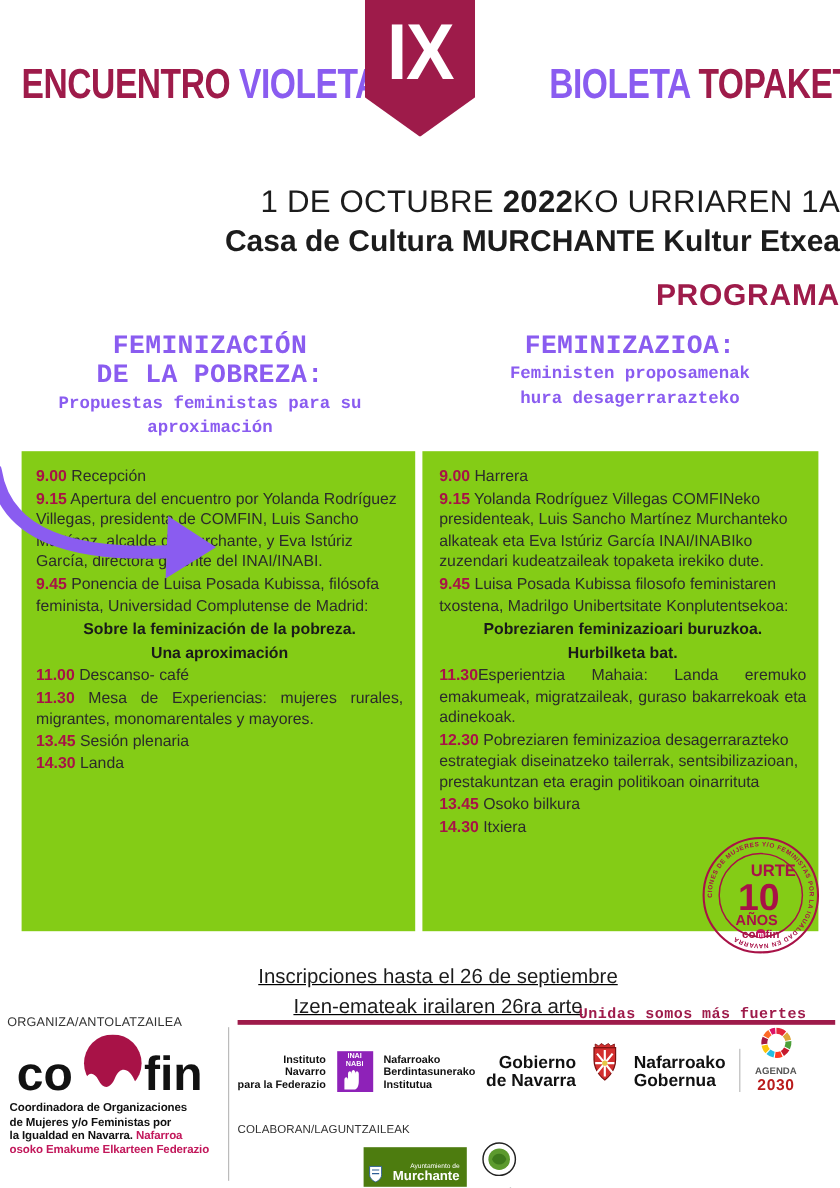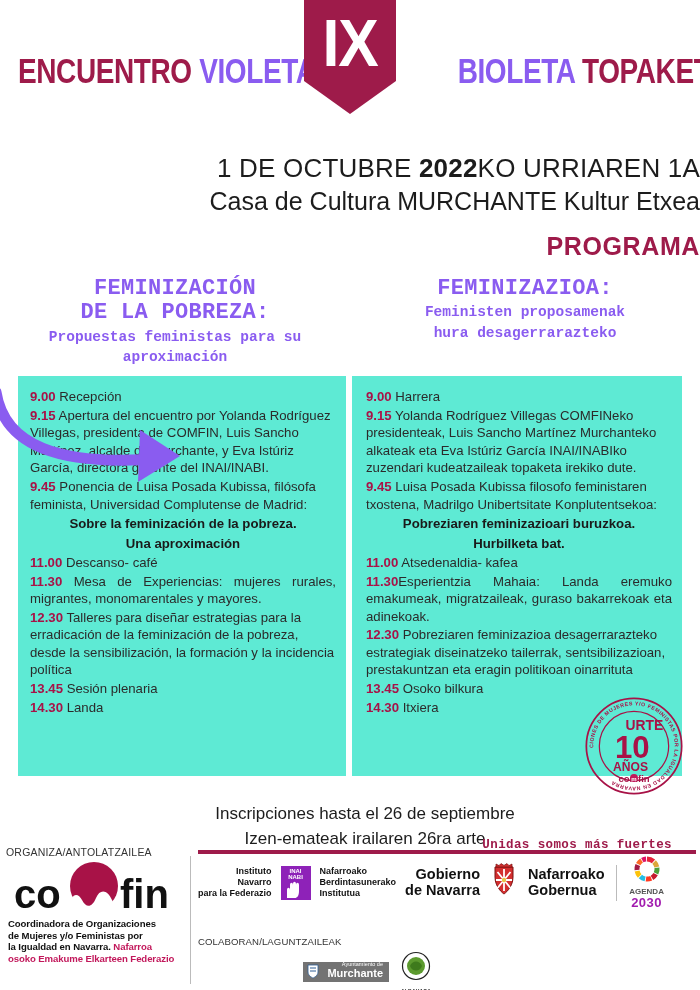--- a/index.html
+++ b/index.html
@@ -50,21 +50,21 @@
     letter-spacing:-1px;
   }
   
   .datewrap{ text-align:right; margin-top:12px; }
   .dateline{
     font-size:26px; color:#1c1c1c; letter-spacing:0.2px; line-height:1.28;
     font-weight:400;
   }
   .dateline b{ font-weight:bold; }
   .venue{
-    font-size:25px; color:#1c1c1c; line-height:1.3; font-weight:400;
+    font-size:25px; color:#1c1c1c; line-height:1.3; font-weight:700;
   }
   .programa{
     margin-top:14px;
     font-size:25px; font-weight:bold; color:#9E1B4A; letter-spacing:0.6px;
   }
   
   .heads{
     display:flex; margin-top:16px;font-family:Liberation Mono, monospace;
   }
   .head{ width:50%; text-align:center; padding:0 12px; box-sizing:border-box;}
@@ -78,21 +78,21 @@
   }
   
   .panels{
     display:flex;
     margin:10px 18px 0 18px;
     gap:6px;
     position:relative;
   }
   .panel{
     flex:1 1 0;
-    background:#5eead4;
+    background:#84cc16;
     padding:12px 10px 10px 12px;
     box-sizing:border-box;
     min-height:400px;
     position:relative;
   }
   .panel.right{ padding-left:14px; }
   .ent{
     font-size:13.2px;
     line-height:1.33;
     color:#2b2b2b;
@@ -114,20 +114,21 @@
   
   .arrow{
     position:absolute; left:-6px; top:386px; width:230px;height:110px;
     pointer-events:none;
   }
   
   .reg{
     margin-top:26px;
     text-align:center;
     padding-left:30px;
+    text-decoration:underline;
   }
   .reg div{ font-size:17px;color:#1c1c1c;line-height:1.45;}
   .slogan{
     position:absolute; right:28px; top:838px;
     font-family:"Liberation Mono","DejaVu Sans Mono",monospace;
     font-weight:bold;font-size:12.5px;color:#9E1B4A;
     letter-spacing:0.4px;
   }
   
   .footer{
@@ -156,21 +157,21 @@
   .subv{
     position:absolute; left:198px; top:10px; width:500px;
   }
   .bar{
     width:498px;height:4px;background:#9E1B4A;
   }
   .subv-lbl{
     font-size:9.6px;color:#333;margin-top:3px;letter-spacing:0.1px;
   }
   .logos-row{
-    display:flex;align-items:center;gap:9px;margin-top:2px;
+    display:flex;align-items:flex-end;gap:9px;margin-top:2px;
   }
   .inai-txt{
     font-size:9px;font-weight:bold;color:#111;text-align:right;line-height:1.2;
   }
   .inai-box{
     width:30px;height:34px;background:#8E22B8;position:relative;
     display:flex;align-items:flex-start;justify-content:center;
   }
   .inai-box .ini{
     color:#fff;font-size:6px;font-weight:bold;line-height:1.05;margin-top:2px;
@@ -182,30 +183,30 @@
   .gob{
     font-size:14.5px;font-weight:bold;color:#111;line-height:1.08;text-align:right;
   }
   .nav-gob{
     font-size:14.5px;font-weight:bold;color:#111;line-height:1.08;
   }
   .sdg-lbl{
     font-size:8px;font-weight:bold;color:#555;text-align:center;line-height:1;
   }
   .sdg-num{
-    font-size:13px;font-weight:bold;color:#a21caf;text-align:center;
+    font-size:13px;font-weight:bold;color:#b91c1c;text-align:center;
     letter-spacing:0.5px;line-height:1;
   }
   .colab{
     position:absolute;left:198px;top:96px;
   }
   .colab-lbl{ font-size:9.6px;color:#333;letter-spacing:0.1px;}
   .colab-row{display:flex;align-items:center;gap:10px;margin-top:3px;margin-left:105px;}
   .murchante{
-    background:#737373;padding:0 6px 3px 4px;display:flex;align-items:center;gap:3px;
+    background:#4d7c0f;padding:14px 6px 3px 4px;display:flex;align-items:center;gap:3px;
     width:86px;box-sizing:border-box;
   }
   .murchante .mt{
     color:#fff;line-height:1;text-align:right;flex:1;
   }
   .murchante .m1{font-size:5.5px;display:block;}
   .murchante .m2{font-size:11px;font-weight:bold;display:block;}
 </style>
 </head>
 <body>
@@ -249,32 +250,30 @@
 <div class="panels">
 
   <div class="panel left">
     <p class="ent"><span class="t">9.00</span><span> Recepción</span></p>
     <p class="ent"><span class="t">9.15</span><span> Apertura del encuentro por Yolanda Rodríguez Villegas, presidenta de COMFIN, Luis Sancho Martínez, alcalde de Murchante, y Eva Istúriz García, directora gerente del INAI/INABI.</span></p>
     <p class="ent"><span class="t">9.45</span><span> Ponencia de Luisa Posada Kubissa, filósofa feminista, Universidad Complutense de Madrid:</span></p>
     <div class="ctr">Sobre la feminización de la pobreza.</div>
     <div class="ctr">Una aproximación</div>
     <p class="ent"><span class="t">11.00</span><span> Descanso- café</span></p>
     <p class="ent just"><span class="t">11.30</span><span> Mesa de Experiencias: mujeres rurales, migrantes, monomarentales y mayores.</span></p>
-    <p class="ent"><span class="t">12.30</span><span> Talleres para diseñar estrategias para la erradicación de la feminización de la pobreza, desde la sensibilización, la formación y la incidencia política</span></p>
     <p class="ent"><span class="t">13.45</span><span> Sesión plenaria</span></p>
     <p class="ent"><span class="t">14.30</span><span> Landa</span></p>
   </div>
 
   <div class="panel right">
     <p class="ent"><span class="t">9.00</span><span> Harrera</span></p>
     <p class="ent"><span class="t">9.15</span><span> Yolanda Rodríguez Villegas COMFINeko presidenteak, Luis Sancho Martínez Murchanteko alkateak eta Eva Istúriz García INAI/INABIko zuzendari kudeatzaileak topaketa irekiko dute.</span></p>
     <p class="ent"><span class="t">9.45</span><span> Luisa Posada Kubissa filosofo feministaren txostena, Madrilgo Unibertsitate Konplutentsekoa:</span></p>
     <div class="ctr">Pobreziaren feminizazioari buruzkoa.</div>
     <div class="ctr">Hurbilketa bat.</div>
-    <p class="ent"><span class="t">11.00</span><span> Atsedenaldia- kafea</span></p>
     <p class="ent just"><span class="t">11.30</span><span>Esperientzia Mahaia: Landa eremuko emakumeak, migratzaileak, guraso bakarrekoak eta adinekoak.</span></p>
     <p class="ent"><span class="t">12.30</span><span> Pobreziaren feminizazioa desagerrarazteko estrategiak diseinatzeko tailerrak, sentsibilizazioan, prestakuntzan eta eragin politikoan oinarrituta</span></p>
     <p class="ent"><span class="t">13.45</span><span> Osoko bilkura</span></p>
     <p class="ent"><span class="t">14.30</span><span> Itxiera</span></p>
 
     <div class="stamp">
       <svg viewBox="0 0 120 120" xmlns="http://www.w3.org/2000/svg">
         <defs>
           <path id="ringpath" d="M60,60 m-47,0 a47,47 0 1,1 94,0 a47,47 0 1,1 -94,0"></path>
         </defs>

